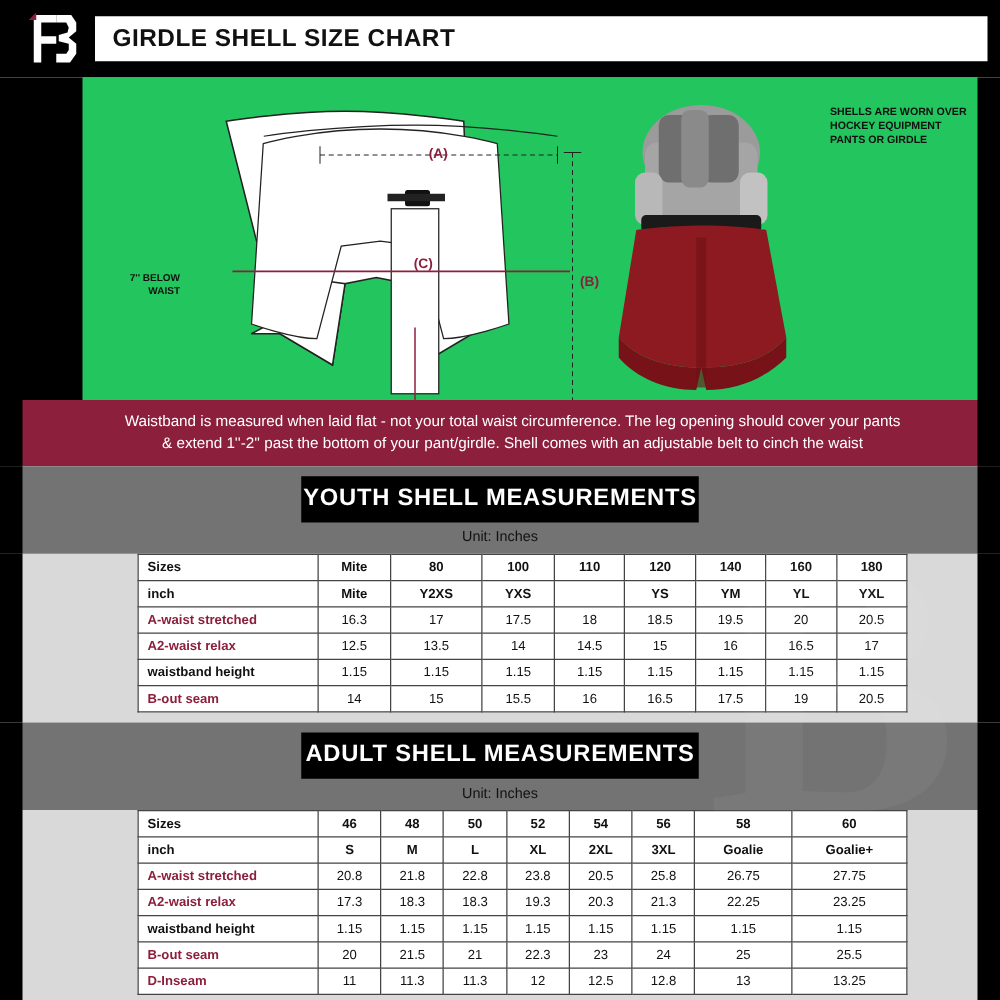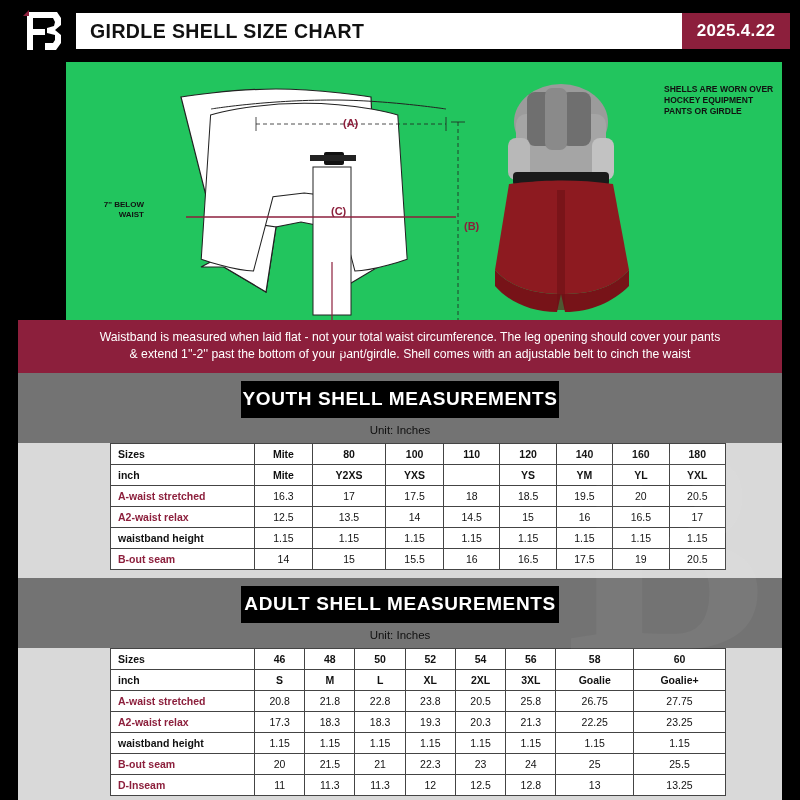--- a/index.html
+++ b/index.html
@@ -198,21 +198,20 @@
         <svg width="40" height="42" viewBox="0 0 40 42">
           <polygon points="4,2 22,2 22,8 10,8 10,19 22,19 22,25 10,25 10,40 4,40" fill="#ffffff"></polygon>
           <polygon points="22,2 34,2 38,8 38,15 32,20 38,25 38,33 33,40 22,40 22,33 30,33 32,30 32,25 24,23 24,18 31,16 32,12 30,8 22,8" fill="#ffffff"></polygon>
           <polygon points="0,6 6,0 6,6" fill="#8c1f3c"></polygon>
         </svg>
       </div>
     </div>
     <div class="header-title-box">
       <span class="header-title">GIRDLE SHELL SIZE CHART</span>
     </div>
-    <div class="header-date-box">2025.4.22</div>
   </div>
 
   <div class="diagram">
     <div class="diagram-inner">
 
       <svg width="716" height="258" viewBox="0 0 716 258" style="position:absolute;left:0;top:0">
 
         <path d="M95 30 C95 30 145 22 190 22 C235 22 285 30 285 30 L292 200 L250 225 L240 160 L215 155 L190 160 L180 225 L138 200 Z" fill="#ffffff" stroke="#222" stroke-width="1.2" transform="translate(20,5)"></path>
 
         <path d="M115 200 L138 200 L180 225 L190 160 L176 158 C160 175 135 190 115 200 Z" fill="#ffffff" stroke="#222" stroke-width="1.2" transform="translate(20,5)"></path>
@@ -256,21 +255,21 @@
         <path d="M168 190 C150 210 126 214 100 214 L104 232 C130 232 152 222 168 206 Z" fill="#771318"></path>
         <path d="M96 110 L104 110 L104 230 L96 230 Z" fill="#6d1116" opacity="0.6"></path>
       </svg>
 
       <div class="note-text">SHELLS ARE WORN OVER HOCKEY EQUIPMENT PANTS OR GIRDLE</div>
 
       <div class="lbl" style="left:277px; top:55px;">(A)</div>
       <div class="lbl" style="left:398px; top:158px;">(B)</div>
       <div class="lbl" style="left:265px; top:143px;">(C)</div>
       <div class="lbl" style="left:268px; top:281px;">(D)</div>
-      <div class="lbl-black" style="left:16px; top:138px; width:62px;">7'' BELOW<br>WAIST</div>
+      <div class="lbl-black" style="left:16px; top:156px; width:62px;">7'' BELOW<br>WAIST</div>
     </div>
   </div>
 
   <div class="instructions">Waistband is measured when laid flat - not your total waist circumference. The leg opening should cover your pants &amp; extend 1''-2'' past the bottom of your pant/girdle. Shell comes with an adjustable belt to cinch the waist</div>
 
   <div class="band">
     <div class="section-title">YOUTH SHELL MEASUREMENTS</div>
     <div class="unit">Unit: Inches</div>
   </div>
   <div class="table-wrap">

